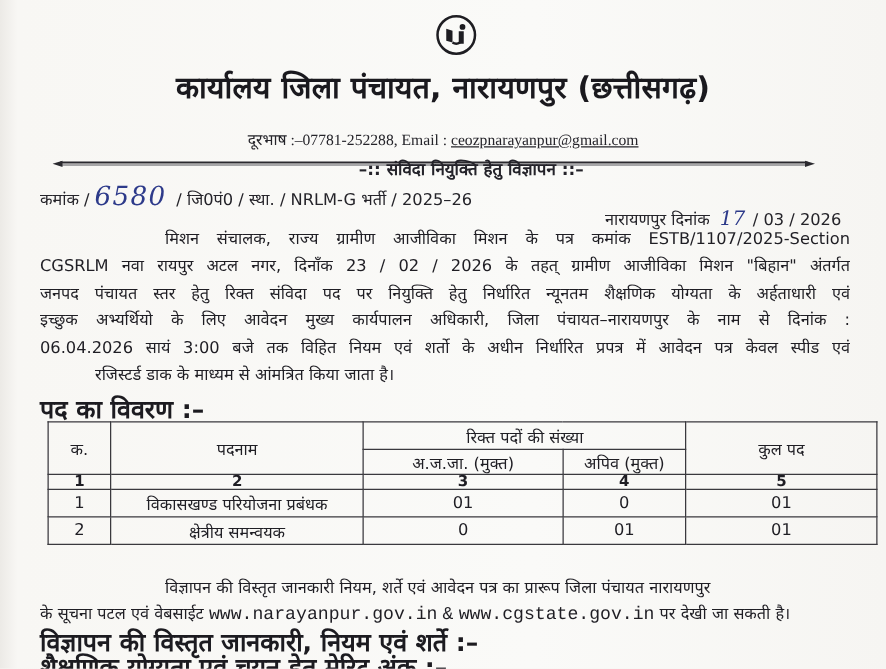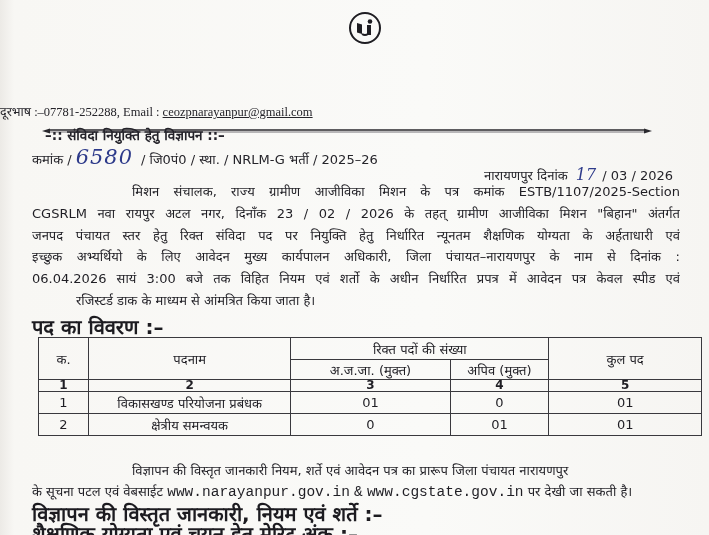--- a/index.html
+++ b/index.html
@@ -25,34 +25,34 @@
   }
   .logo svg { width: 22px; height: 22px; }
 
   .title {
     position: absolute; left: 0; width: 709px; top: 52px;
     text-align: center; font-size: 24px; font-weight: bold;
     letter-spacing: 0.2px; color: #1a191e;
   }
   .contact {
     position: absolute; left: 0; width: 709px; top: 103px;
-    text-align: left; font-family: "Liberation Serif", serif;
+    text-align: center; font-family: "Liberation Serif", serif;
     font-size: 12.5px; color: #25242a;
   }
   .contact .email { text-decoration: underline; }
 
   
   .rule {
     position: absolute; left: 42px; top: 119px; width: 610px; height: 6px;
   }
   .rule svg { width: 100%; height: 100%; }
 
   .subject {
     position: absolute; left: 0; width: 709px; top: 126px;
-    text-align: left; font-size: 13.5px; font-weight: bold; color: #24232a; padding-left: 45px;
+    text-align: center; font-size: 13.5px; font-weight: bold; color: #24232a; padding-left: 45px;
   }
 
   .refline {
     position: absolute; top: 145px; left: 32px; font-size: 13px; color: #25242a;
     white-space: nowrap;
   }
   .refline .handwritten {
     font-family: "DejaVu Serif", serif; font-style: italic;
     color: #2d3a8a; font-size: 21px; letter-spacing: 1px; margin: 0 8px 0 4px;
   }
@@ -108,20 +108,21 @@
 
   <div class="logo">
     <svg viewBox="0 0 22 22">
       <path d="M3 6 L8 7.5 L8 17 L3 15.5 Z" fill="#1e1d22"></path>
       <path d="M8 17 Q11 19 14 17" stroke="#1e1d22" stroke-width="2" fill="none"></path>
       <rect x="13" y="8" width="4" height="10" fill="#1e1d22"></rect>
       <circle cx="16" cy="4.5" r="2.3" fill="#1e1d22"></circle>
     </svg>
   </div>
 
+  <div class="title">कार्यालय जिला पंचायत, नारायणपुर (छत्तीसगढ़)</div>
 
   <div class="contact">
     <span>दूरभाष :–</span><span>07781-252288,</span>
     <span>Email :</span>
     <span class="email">ceozpnarayanpur@gmail.com</span>
   </div>
 
   <div class="rule">
     <svg viewBox="0 0 610 6" preserveAspectRatio="none">
       <line x1="6" y1="2" x2="604" y2="2" stroke="#2a292e" stroke-width="1.6"></line>

